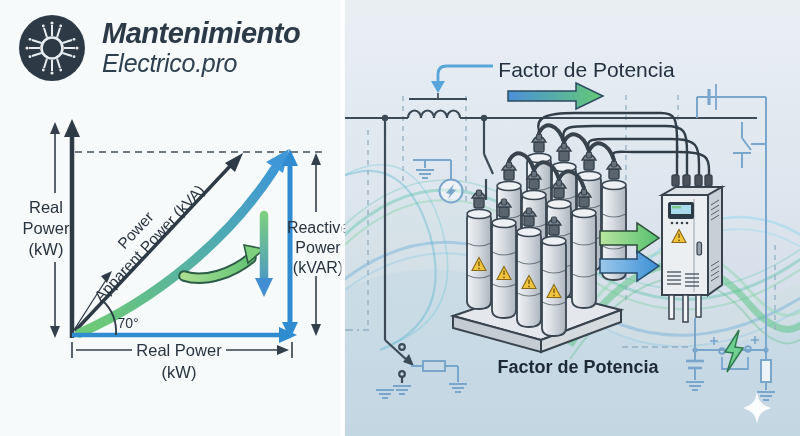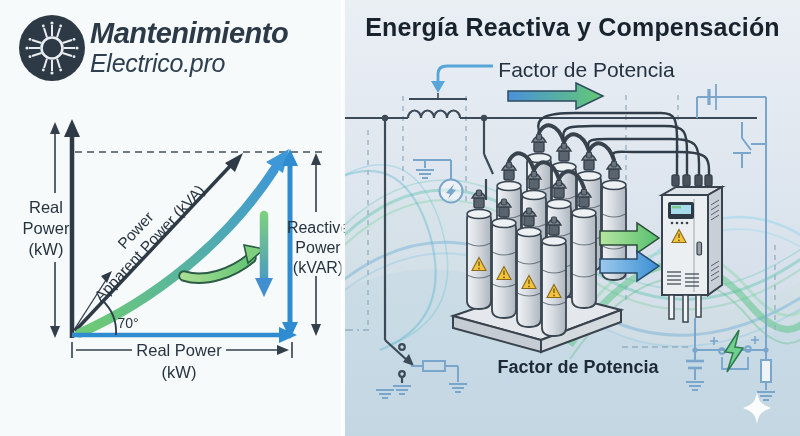--- a/index.html
+++ b/index.html
@@ -1,21 +1,21 @@
 <!DOCTYPE html>
 <html><head>
 <meta charset="utf-8">
 <style>
   html,body{margin:0;padding:0;background:#9aa3ad;}
   .stage{position:relative;width:800px;height:436px;overflow:hidden;
          font-family:"Liberation Sans",sans-serif;background:#f7fafb;}
   .abs{position:absolute;}
   
   .left-panel{position:absolute;left:0;top:0;width:345px;height:436px;background:#f7fafb;}
-  .logo{position:absolute;left:16px;top:11px;display:flex;align-items:center;gap:2px;}
+  .logo{position:absolute;left:16px;top:11px;display:flex;align-items:center;gap:14px;}
   .logo-text .l1{font-size:29px;font-weight:700;font-style:italic;color:#2c3947;letter-spacing:-.5px;line-height:1.05;}
   .logo-text .l2{font-size:25px;font-weight:400;font-style:italic;color:#2e4050;letter-spacing:-.3px;line-height:1.05;margin-top:2px;}
   
   .right-panel{position:absolute;left:345px;top:0;width:455px;height:436px;
     background:linear-gradient(180deg,#eaeff4 0%,#dde5ee 45%,#ccd8e4 100%);}
   .divider{position:absolute;left:340px;top:0;width:5px;height:436px;
     background:linear-gradient(90deg,rgba(255,255,255,.2),#ffffff,rgba(255,255,255,.2));z-index:5;}
   .rp-title{position:absolute;left:0;top:13px;width:455px;text-align:center;
     font-size:25px;font-weight:700;color:#18232e;letter-spacing:.2px;z-index:4;}
   .rp-sub{position:absolute;left:50%;transform:translateX(-50%);margin-left:14px;top:58px;
@@ -409,21 +409,20 @@
           <rect x="351" y="295" width="5" height="22"></rect>
         </g>
       </g>
 
       <polygon points="255,231 292,231 292,223 314,238 292,253 292,245 255,245" fill="url(#gPG)" stroke="#2c4a38" stroke-width="1.5"></polygon>
       <polygon points="255,259 292,259 292,251 314,266 292,281 292,273 255,273" fill="url(#gPB)" stroke="#27496a" stroke-width="1.5"></polygon>
 
       <path d="M412 392 C414 402 416 404 426 408 C416 412 414 414 412 424 C410 414 408 412 398 408 C408 404 410 402 412 392 Z" fill="#fdfefe" opacity=".95"></path>
     </svg>
 
-    <div class="rp-title">Energía Reactiva y Compensación</div>
     <div class="rp-sub">Factor de Potencia</div>
     <div class="rp-caption">
       <div>Factor de Potencia</div>
     </div>
   </div>
 
   <div class="divider"></div>
 </div>
 
 </body></html>

